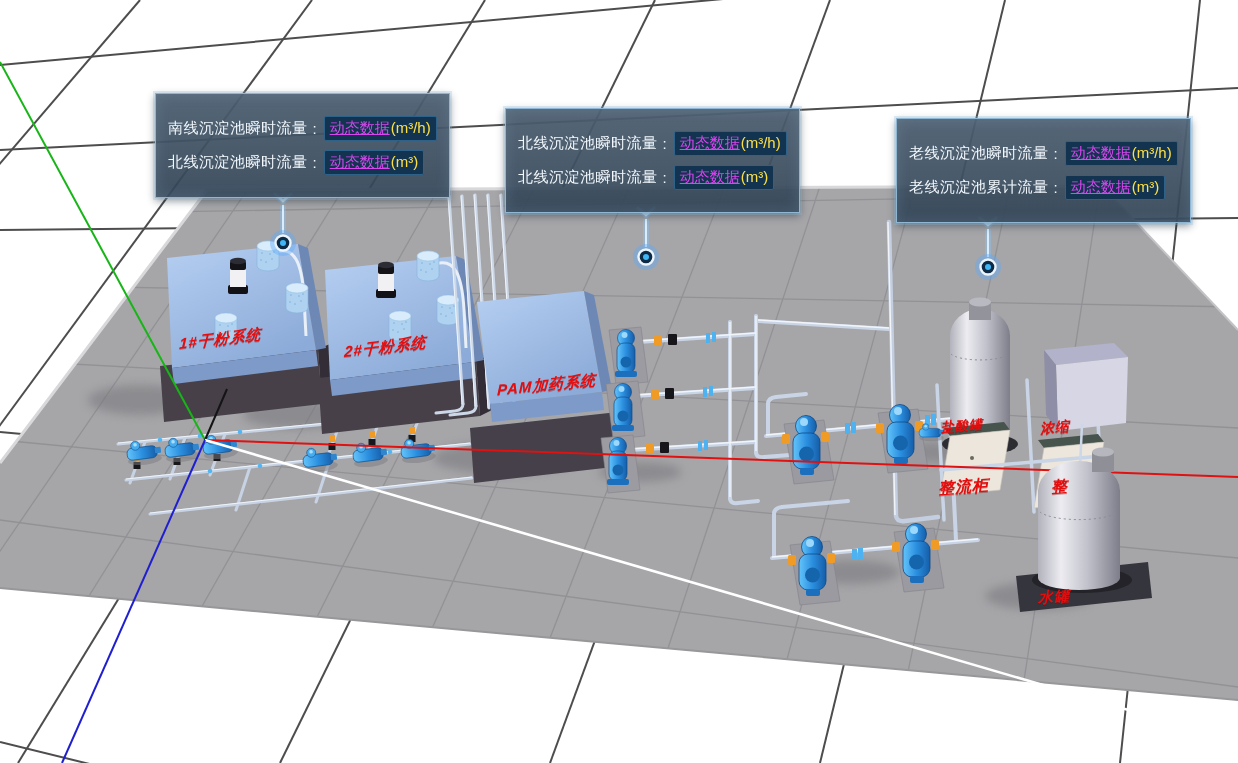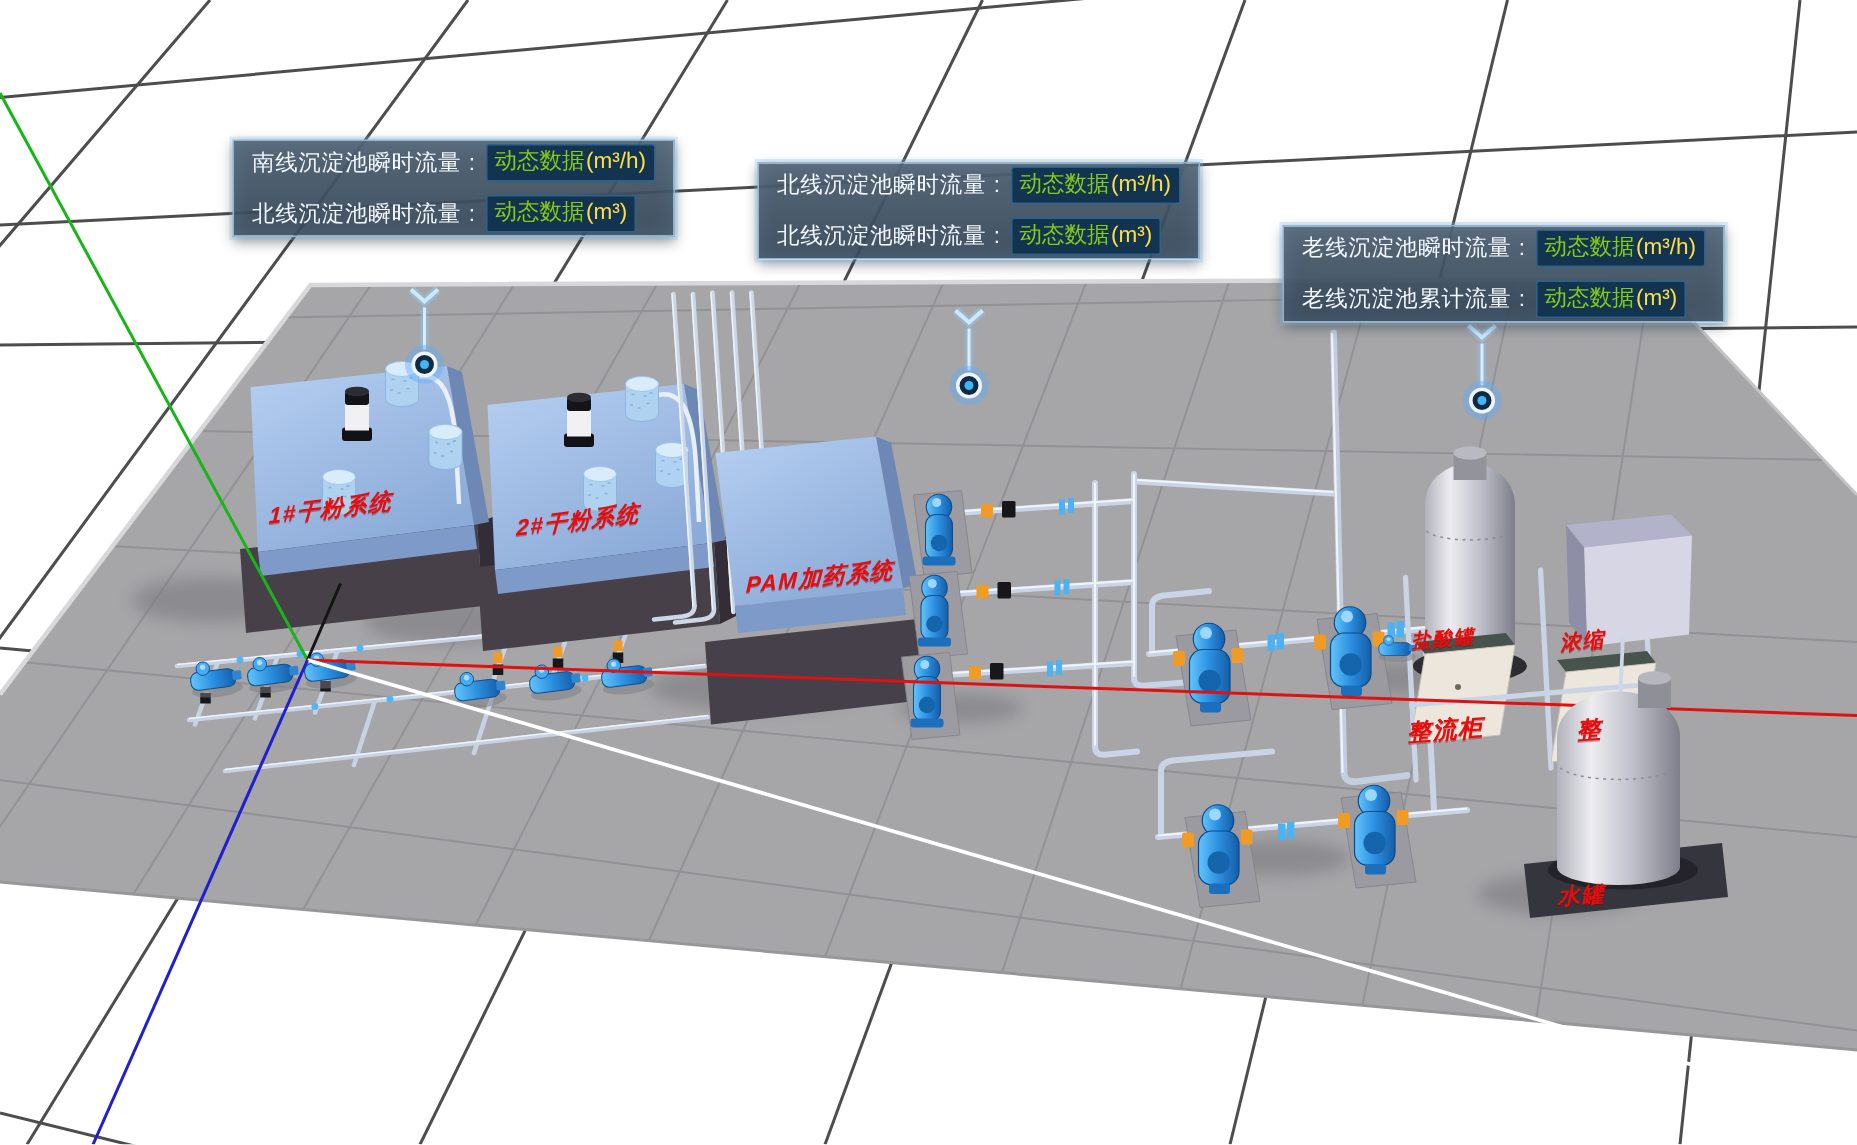--- a/index.html
+++ b/index.html
@@ -5,27 +5,27 @@
   html,body{margin:0;padding:0;background:#ffffff;}
   .stage{position:relative;width:1238px;height:763px;overflow:hidden;background:#ffffff;
          font-family:"Liberation Sans","DejaVu Sans",sans-serif;}
   .stage>svg{position:absolute;left:0;top:0;}
 
   
   .tooltip{position:absolute;z-index:6;
     background:linear-gradient(180deg,rgba(76,94,112,.95),rgba(50,68,86,.93));
     border:1px solid #8fb6d2;border-radius:0;
     box-shadow:0 0 0 2px rgba(140,190,225,.28),0 3px 8px rgba(10,25,40,.45),inset 0 0 14px rgba(160,210,245,.16);
-    padding:2px 12px;display:flex;flex-direction:column;gap:9px;}
+    padding:22px 12px;display:flex;flex-direction:column;gap:9px;}
   .tt-row{display:flex;align-items:center;font-size:15px;color:#f2f8fd;white-space:nowrap;}
   .tt-label{letter-spacing:.5px;}
   .tt-colon{margin:0 7px 0 5px;}
   .tt-box{display:inline-flex;align-items:baseline;background:#123450;border:1px solid #2f6288;
           border-radius:2px;padding:2px 5px;line-height:1.25;}
-  .tt-val{color:#84cc16;}
+  .tt-val{color:#d946ef;text-decoration:underline;}
   .tt-unit{color:#fde047;margin-left:1px;}
 
   
   .scene-label{position:absolute;z-index:5;color:#e50d0d;font-weight:700;font-style:italic;
     white-space:nowrap;letter-spacing:1px;text-shadow:0 1px 0 rgba(120,0,0,.35);}
 </style>
 </head>
 <body>
 
 <div class="stage">
@@ -418,21 +418,21 @@
   <div class="tt-row">
     <span class="tt-label">北线沉淀池瞬时流量</span>
     <span class="tt-colon">:</span>
     <span class="tt-box">
       <span class="tt-val">动态数据</span>
       <span class="tt-unit">(m³)</span>
     </span>
   </div>
 </div>
 
-<div class="tooltip" style="left:855px;top:118px;margin-top:32px;">
+<div class="tooltip" style="left:896px;top:118px;">
   <div class="tt-row">
     <span class="tt-label">老线沉淀池瞬时流量</span>
     <span class="tt-colon">:</span>
     <span class="tt-box">
       <span class="tt-val">动态数据</span>
       <span class="tt-unit">(m³/h)</span>
     </span>
   </div>
   <div class="tt-row">
     <span class="tt-label">老线沉淀池累计流量</span>

